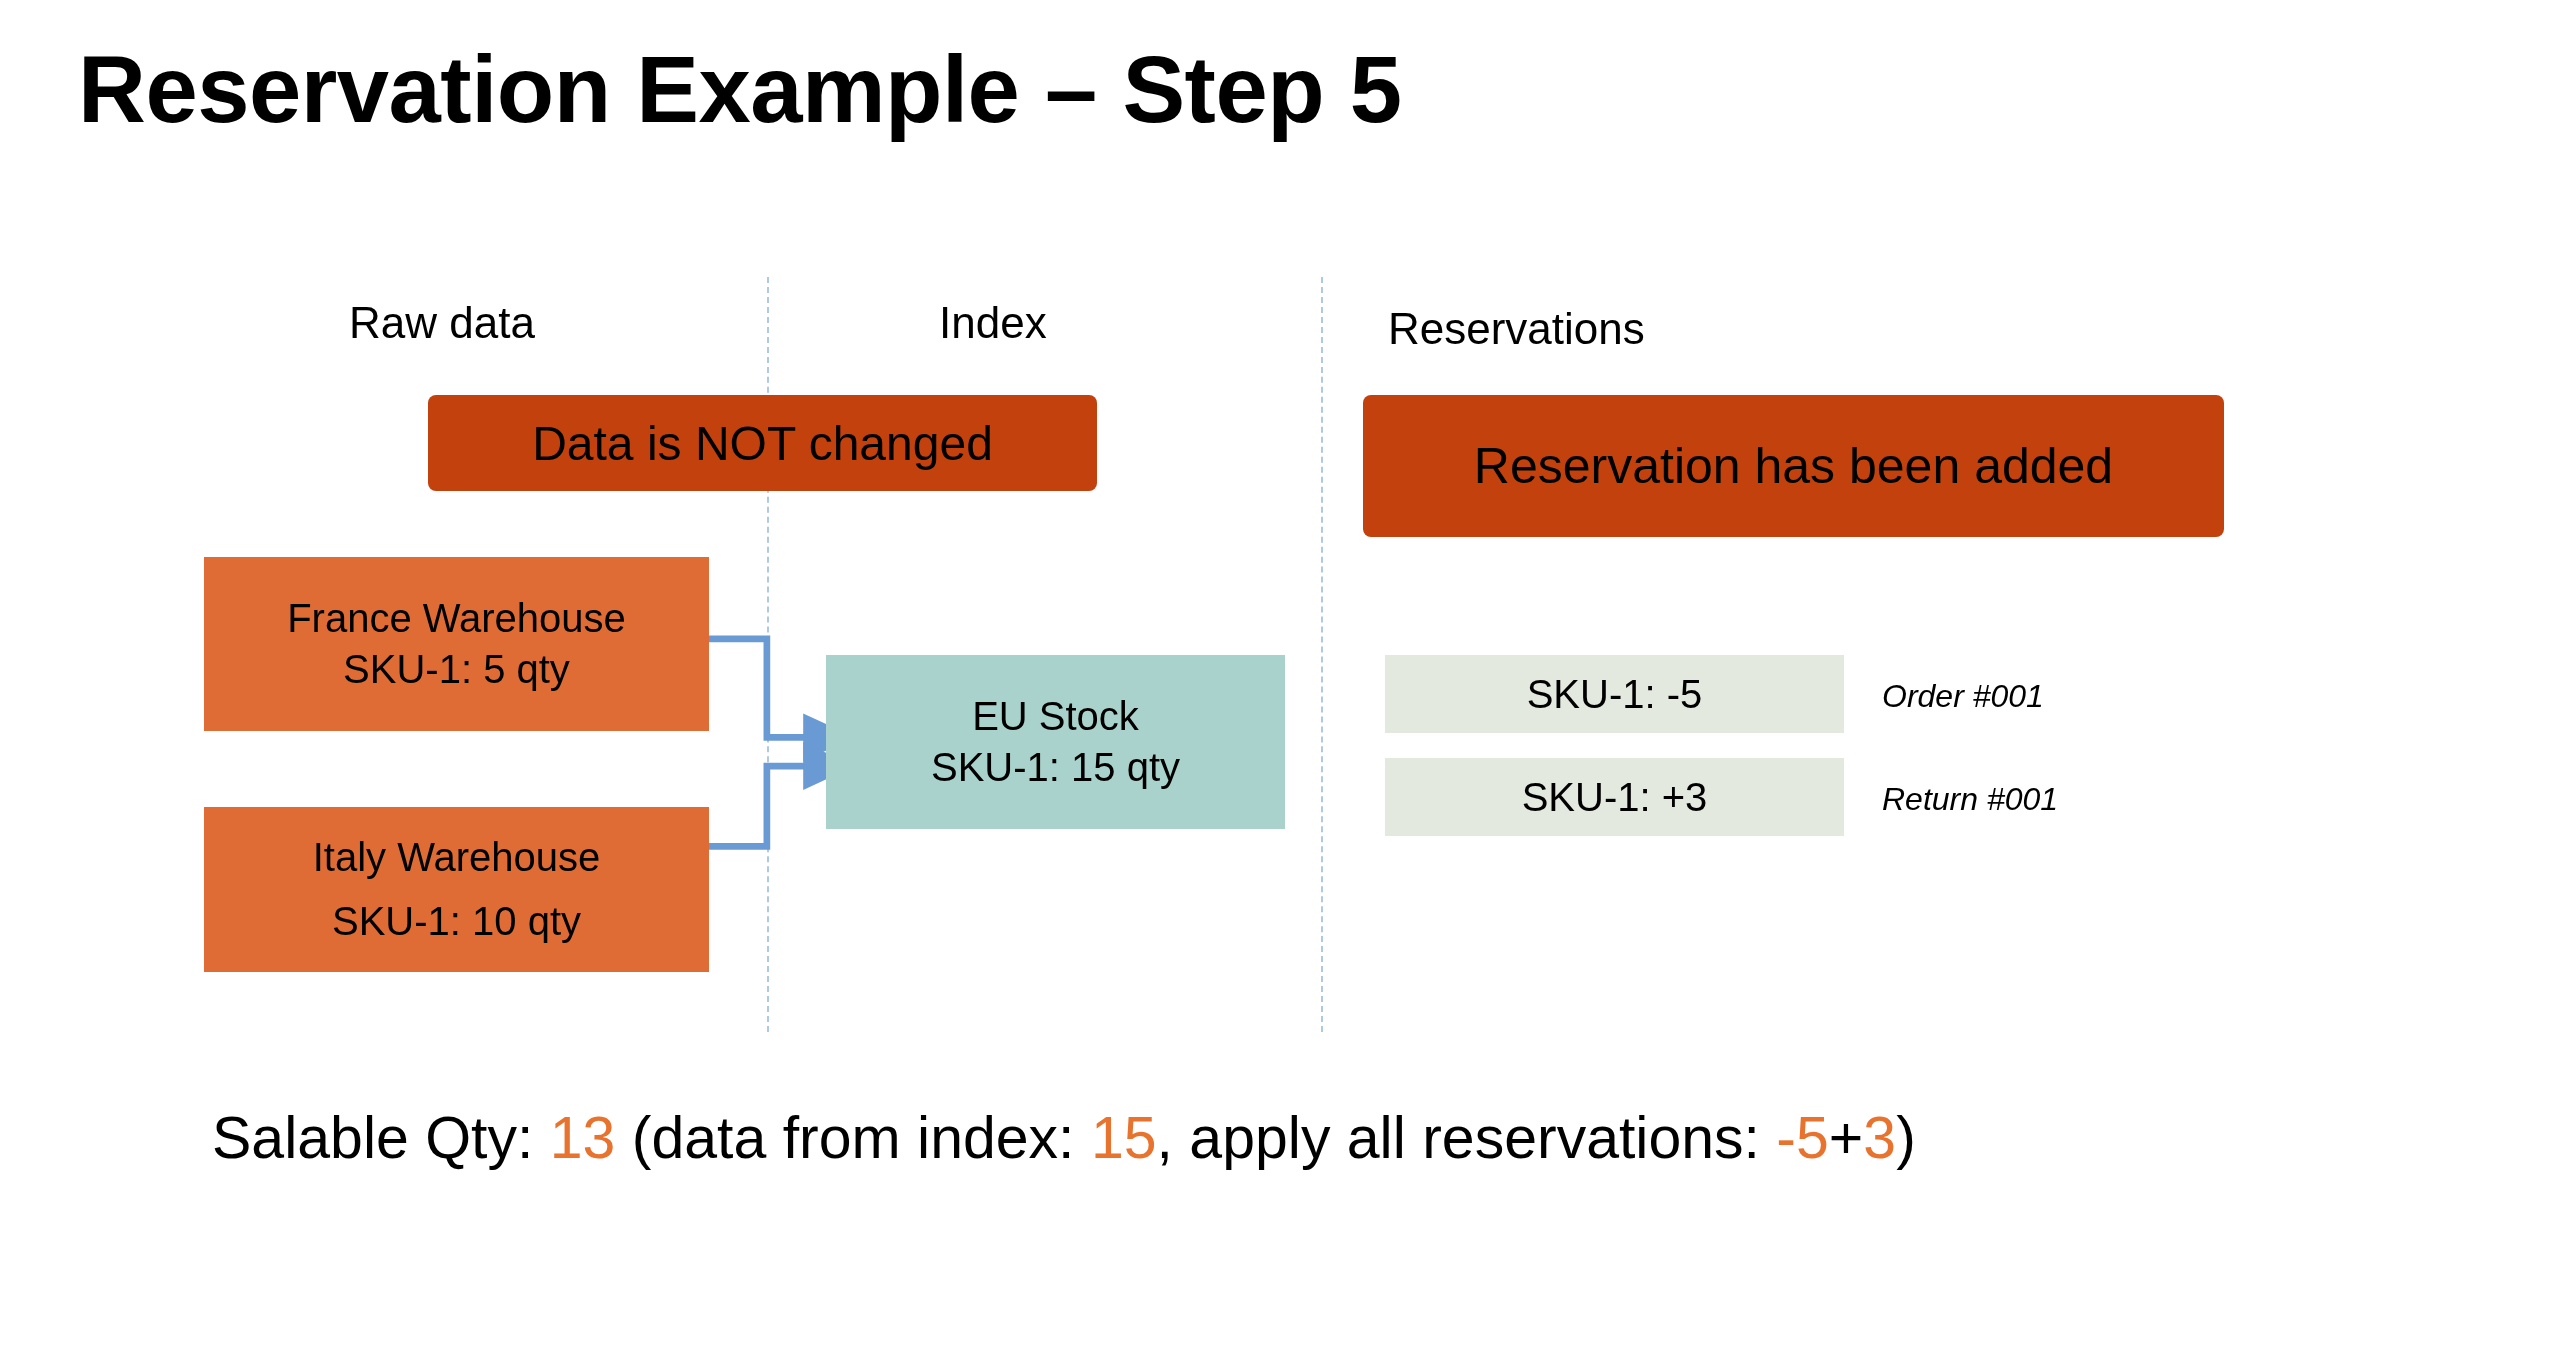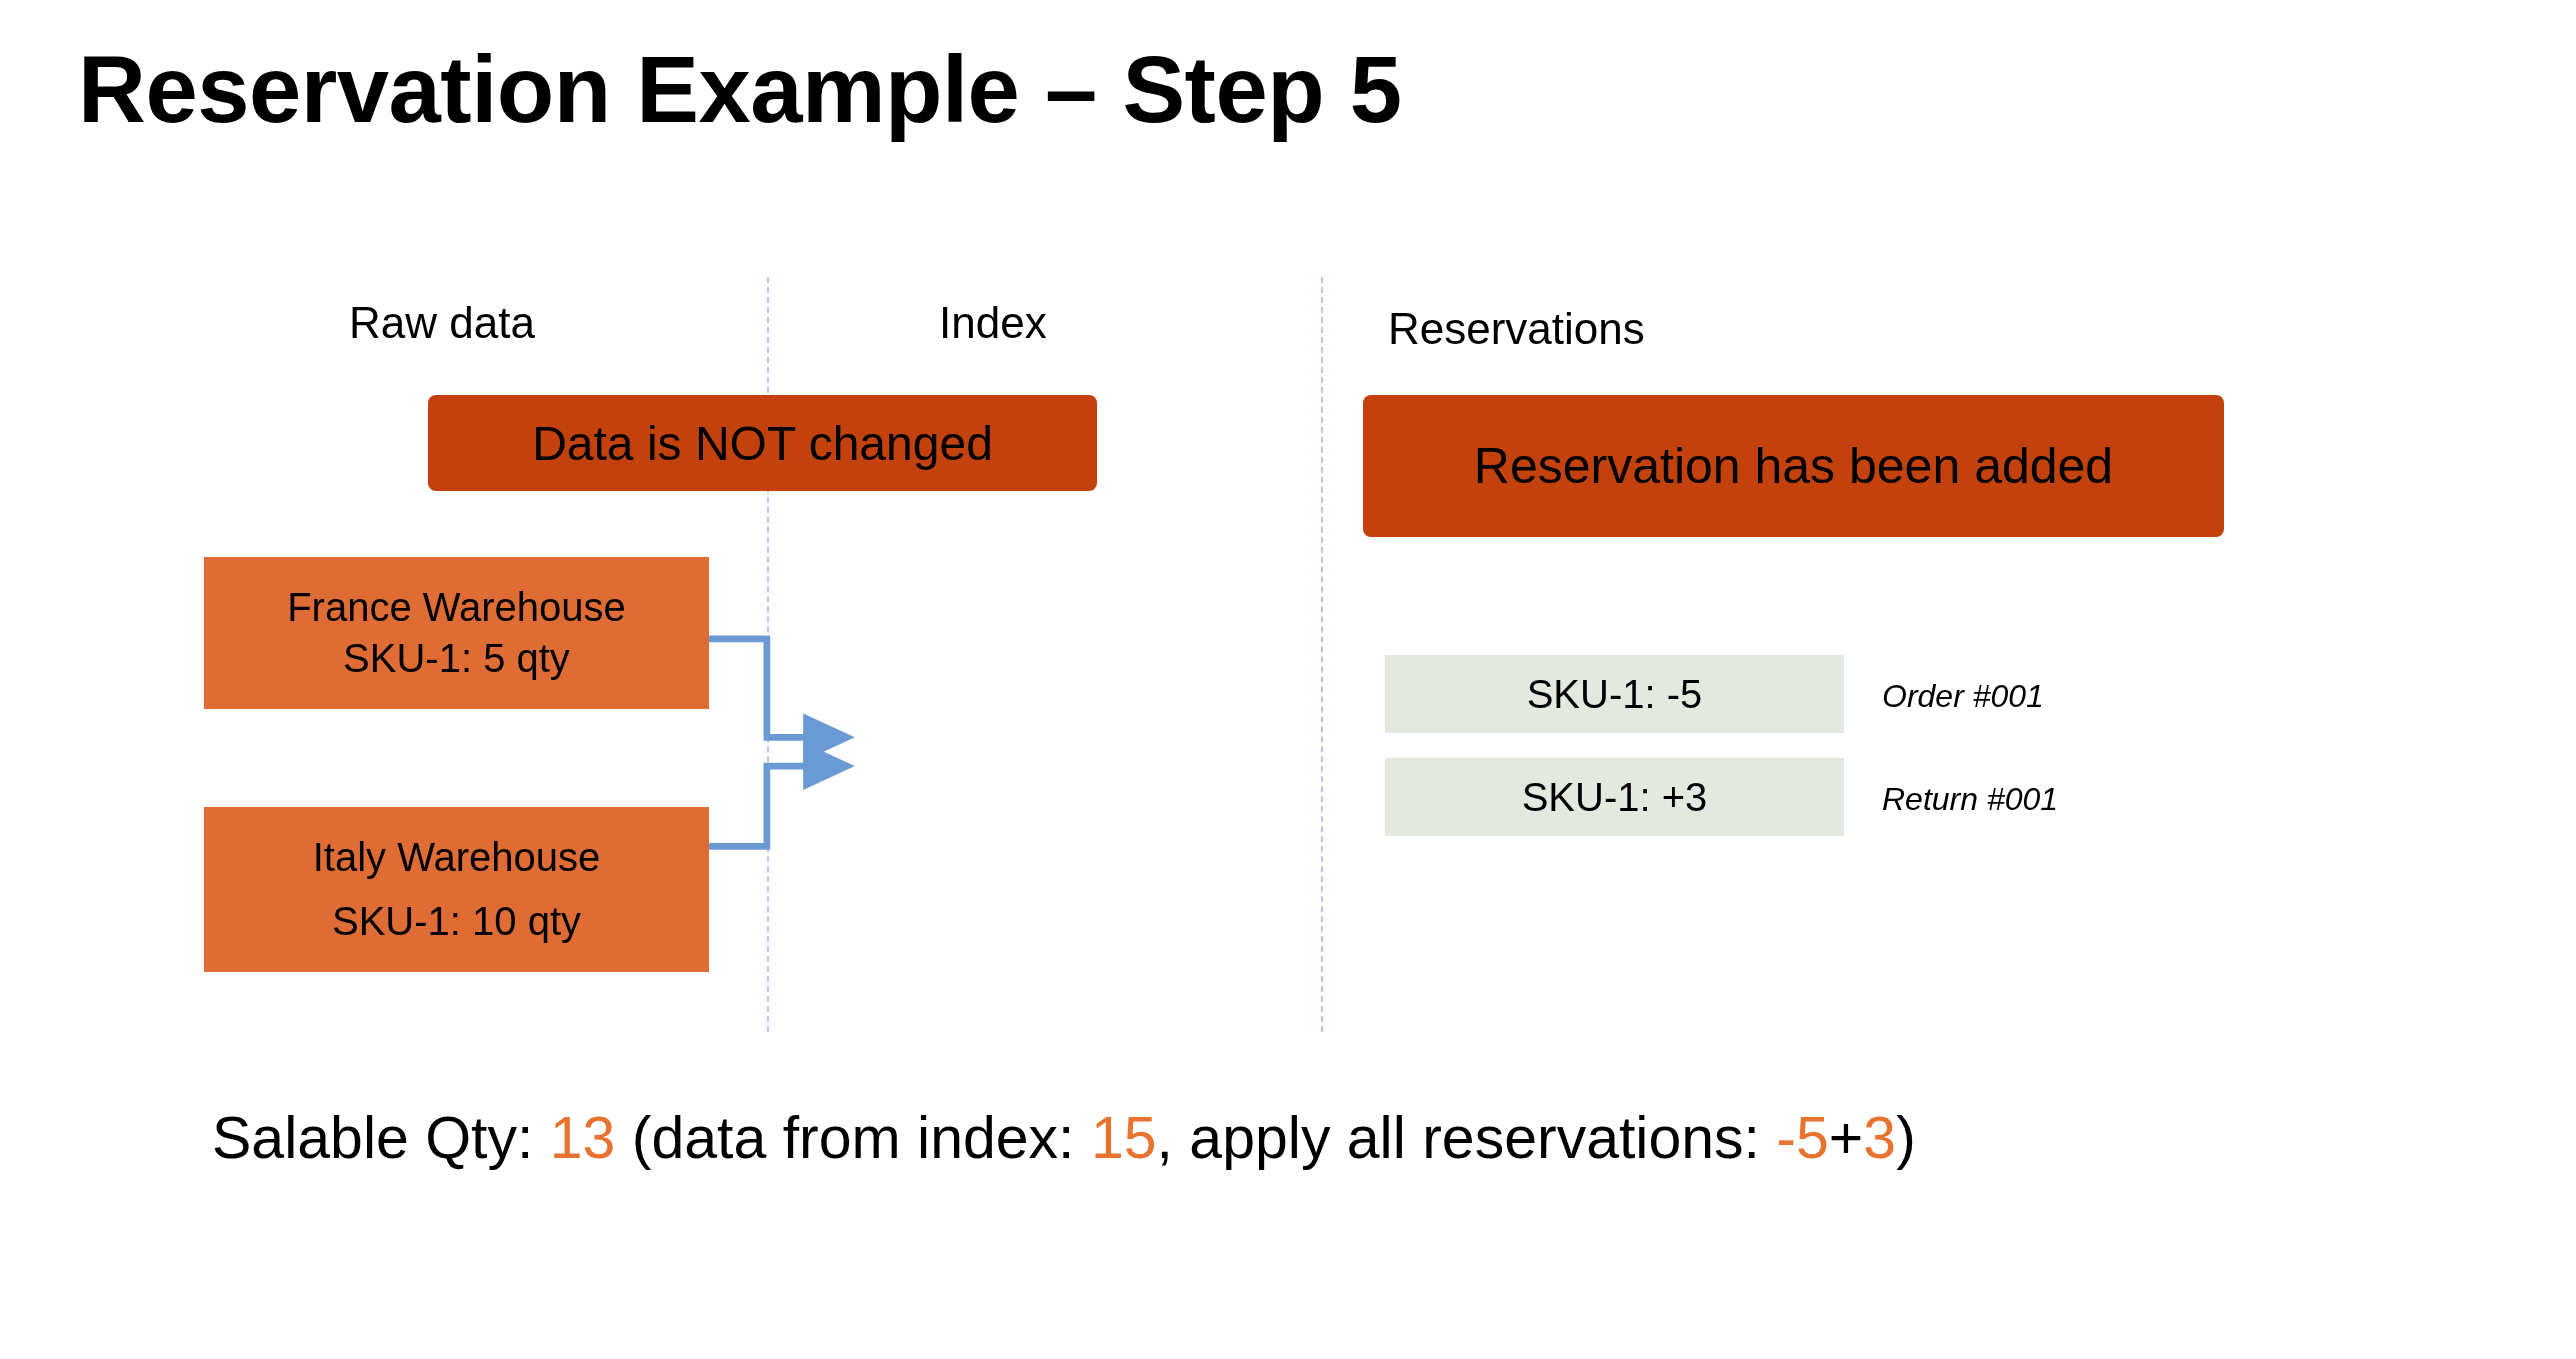--- a/index.html
+++ b/index.html
@@ -92,21 +92,21 @@
     align-items: center;
     justify-content: center;
     z-index: 4;
   }
   .box-orange .line {
     font-size: 40px;
     color: #000;
     line-height: 1.28;
     white-space: nowrap;
   }
-  #box-france { left: 204px; top: 557px;  width: 505px; height: 152px; }
+  #box-france { left: 204px; top: 557px;  width: 505px; height: 174px; }
   #box-italy  { left: 204px; top: 807px;  width: 505px; height: 165px; gap: 12px; }
 
   
   #box-eu {
     position: absolute;
     left: 826px;
     top: 655px;
     width: 459px;
     height: 174px;
     background: #A8D2CB;
@@ -203,20 +203,24 @@
 
   <div class="box-orange" id="box-france">
     <div class="line">France Warehouse</div>
     <div class="line">SKU-1: 5 qty</div>
   </div>
   <div class="box-orange" id="box-italy">
     <div class="line">Italy Warehouse</div>
     <div class="line">SKU-1: 10 qty</div>
   </div>
 
+  <div id="box-eu">
+    <div class="line">EU Stock</div>
+    <div class="line">SKU-1: 15 qty</div>
+  </div>
 
   <div class="res-chip" id="res-chip-0">
     <span class="res-chip-text">SKU-1: -5</span>
   </div>
   <div class="res-label" id="res-label-0">Order #001</div>
 
   <div class="res-chip" id="res-chip-1">
     <span class="res-chip-text">SKU-1: +3</span>
   </div>
   <div class="res-label" id="res-label-1">Return #001</div>

